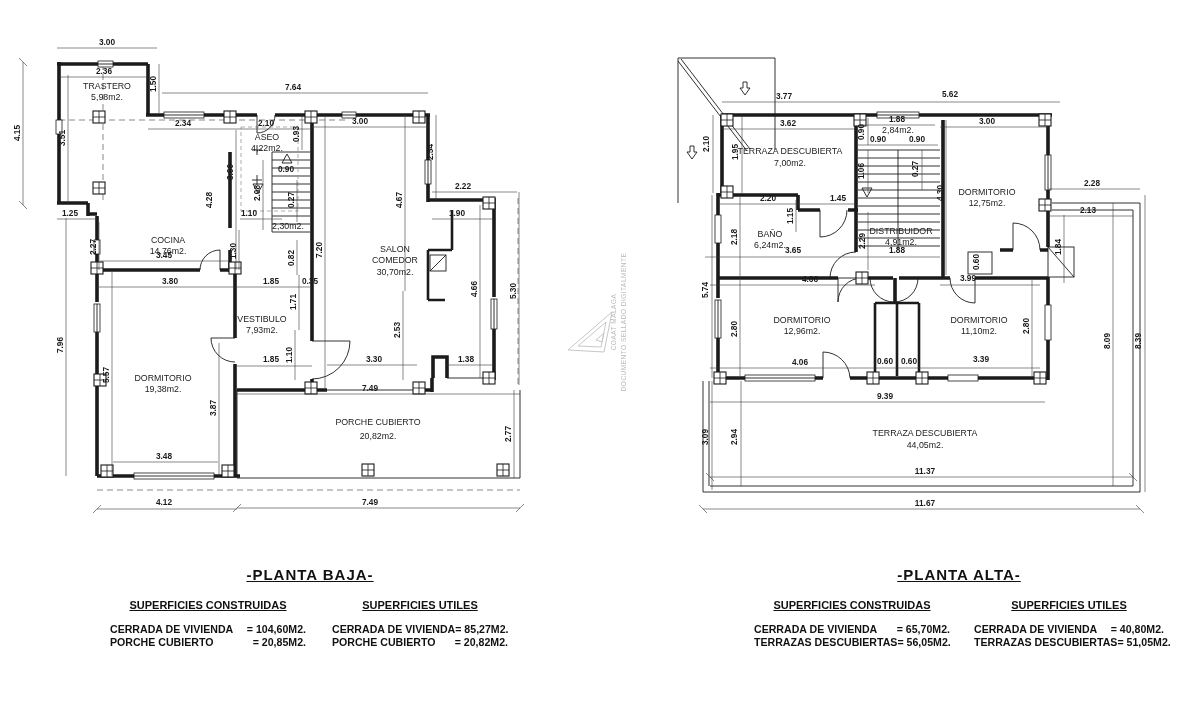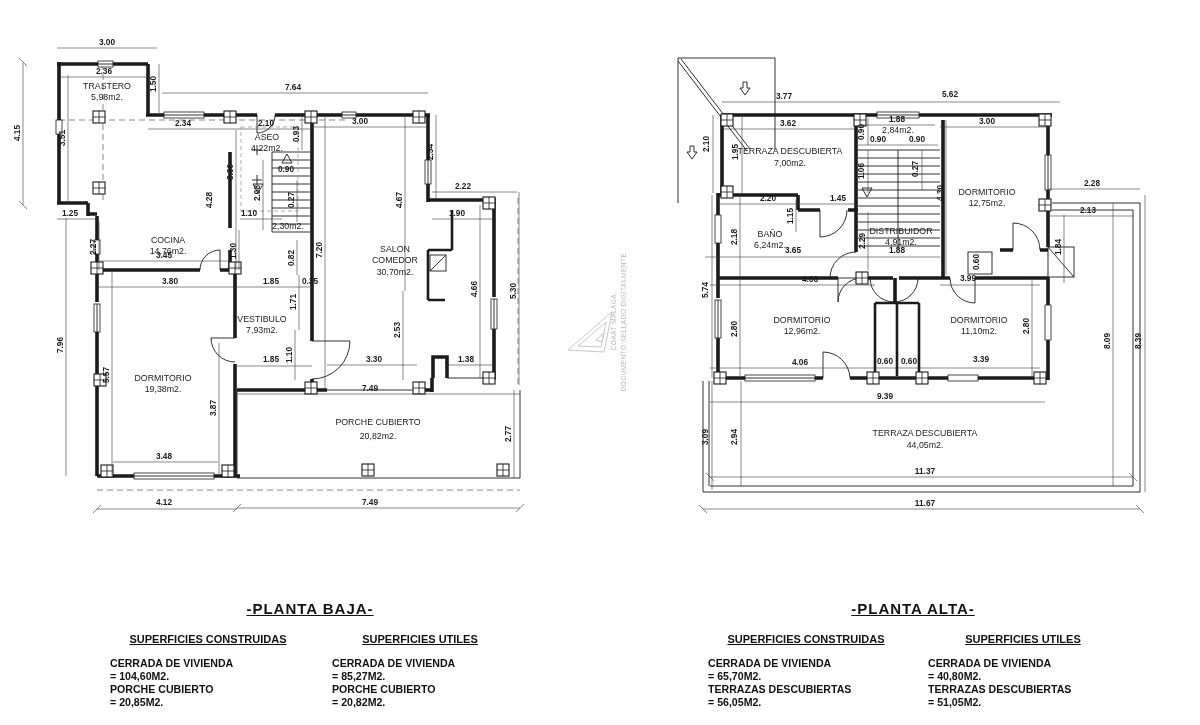--- a/index.html
+++ b/index.html
@@ -13,25 +13,25 @@
   .wall2{stroke:#1b1b1b;stroke-width:2.6;fill:none;}
   .thin{stroke:#1b1b1b;stroke-width:0.9;fill:none;}
   .dim{stroke:#3a3a3a;stroke-width:0.6;fill:none;}
   .dash{stroke:#6a6a6a;stroke-width:0.8;fill:none;stroke-dasharray:6 4;}
   .dashf{stroke:#8a8a8a;stroke-width:0.7;fill:none;stroke-dasharray:4 3;}
   .win{fill:#ffffff;stroke:#1b1b1b;stroke-width:0.8;}
   .wm{fill:#b9b9b9;font-size:6.5px;letter-spacing:0.5px;}
   .wmline{stroke:#c7c7c7;stroke-width:1;fill:none;}
   
   .legend{position:absolute;color:#111;}
-  .legend-title{font-size:15px;font-weight:700;text-align:center;text-decoration:underline;letter-spacing:1px;margin-top:34px;}
+  .legend-title{font-size:15px;font-weight:700;text-align:center;text-decoration:underline;letter-spacing:1px;}
   .cols{display:flex;margin-top:16px;}
   .col{display:flex;flex-direction:column;}
   .col-heading{font-size:11px;font-weight:700;text-decoration:underline;text-align:center;margin-bottom:12px;}
-  .row{display:flex;justify-content:space-between;font-size:10.6px;font-weight:700;line-height:13px;white-space:nowrap;flex-direction:column;}
+  .row{display:flex;justify-content:space-between;font-size:10.6px;font-weight:700;line-height:13px;white-space:nowrap;}
 </style>
 </head>
 <body>
 
 <div class="sheet">
 <svg width="1200" height="725" viewBox="0 0 1200 725">
   <defs>
     <g id="pil">
       <rect x="-6" y="-6" width="12" height="12" fill="#ffffff" stroke="#1b1b1b" stroke-width="1.1"></rect>
       <path d="M-6,0 H6 M0,-6 V6" stroke="#1b1b1b" stroke-width="0.8"></path>
@@ -384,21 +384,21 @@
         <span>= 85,27M2.</span>
       </div>
       <div class="row">
         <span>PORCHE CUBIERTO</span>
         <span>= 20,82M2.</span>
       </div>
     </div>
   </div>
 </div>
 
-<div class="legend" style="left:708px;top:566px;width:410px;">
+<div class="legend" style="left:754px;top:566px;width:410px;">
   <div class="legend-title">-PLANTA ALTA-</div>
   <div class="cols" style="gap:24px;">
     <div class="col" style="width:196px;">
       <div class="col-heading">SUPERFICIES CONSTRUIDAS</div>
       <div class="row">
         <span>CERRADA DE VIVIENDA</span>
         <span>= 65,70M2.</span>
       </div>
       <div class="row">
         <span>TERRAZAS DESCUBIERTAS</span>

